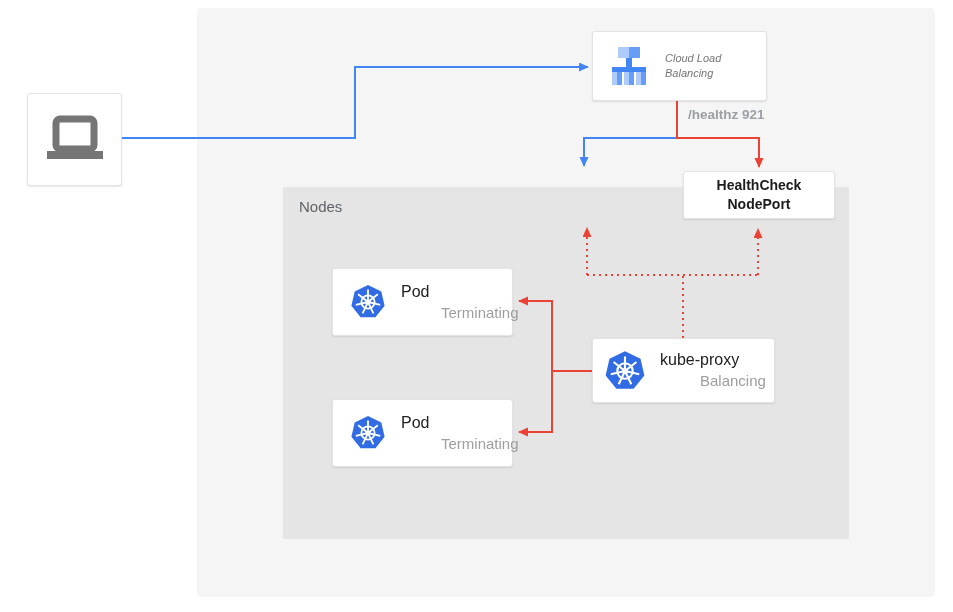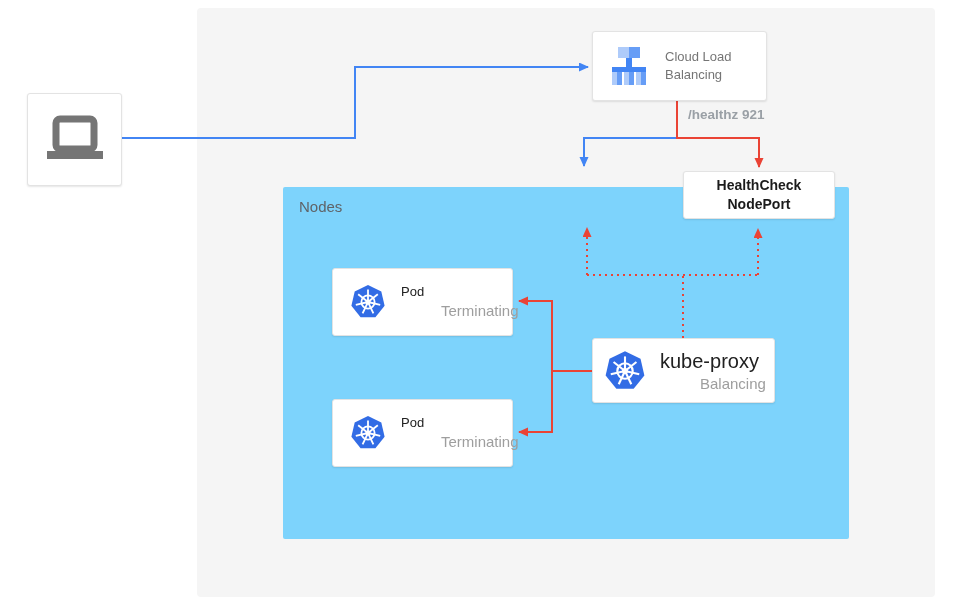--- a/index.html
+++ b/index.html
@@ -19,21 +19,21 @@
     left: 197px; top: 8px;
     width: 738px; height: 589px;
     background: #f5f5f5;
     border-radius: 4px;
   }
 
   .nodes-panel {
     position: absolute;
     left: 283px; top: 187px;
     width: 566px; height: 352px;
-    background: #7dd3fc;
+    background: #e5e5e5;
     border-radius: 2px;
   }
   .nodes-panel .nodes-label {
     position: absolute;
     left: 16px; top: 11px;
     font-size: 15px;
     color: #5f6368;
   }
 
   .edges {
@@ -59,24 +59,25 @@
     justify-content: center;
   }
 
   .clb-box {
     left: 592px; top: 31px;
     width: 175px; height: 70px;
     padding-left: 12px;
     gap: 12px;
   }
   .clb-label {
-    font-size: 13px;
+    font-size: 11px;
     line-height: 1.35;
     color: #757575;
     width: 90px;
+    font-style: italic;
   }
 
   .healthz-label {
     position: absolute;
     left: 688px; top: 107px;
     font-size: 13.5px;
     font-weight: 700;
     color: #9aa0a6;
   }
 
@@ -108,23 +109,23 @@
   .pod-box-1 { top: 268px; }
   .pod-box-2 { top: 399px; }
 
   .kproxy-box {
     left: 592px; top: 338px;
     width: 183px; height: 65px;
     padding-left: 11px;
     gap: 14px;
   }
 
-  .two-line-label .line1 { font-size: 13px; color: #212121; line-height: 1.3; }
+  .two-line-label .line1 { font-size: 16px; color: #212121; line-height: 1.3; }
   .two-line-label .line2 { font-size: 15px; color: #9e9e9e; line-height: 1.3; margin-left: 40px; }
-  .kproxy-box .line1 { font-size: 20px; }
+  .kproxy-box .line1 { font-size: 16px; }
 
   .icon-wrap { display: flex; align-items: center; justify-content: center; flex: 0 0 auto; }
 </style>
 </head>
 <body>
 
 <div class="canvas">
 
   <div class="bg-panel"></div>
 

